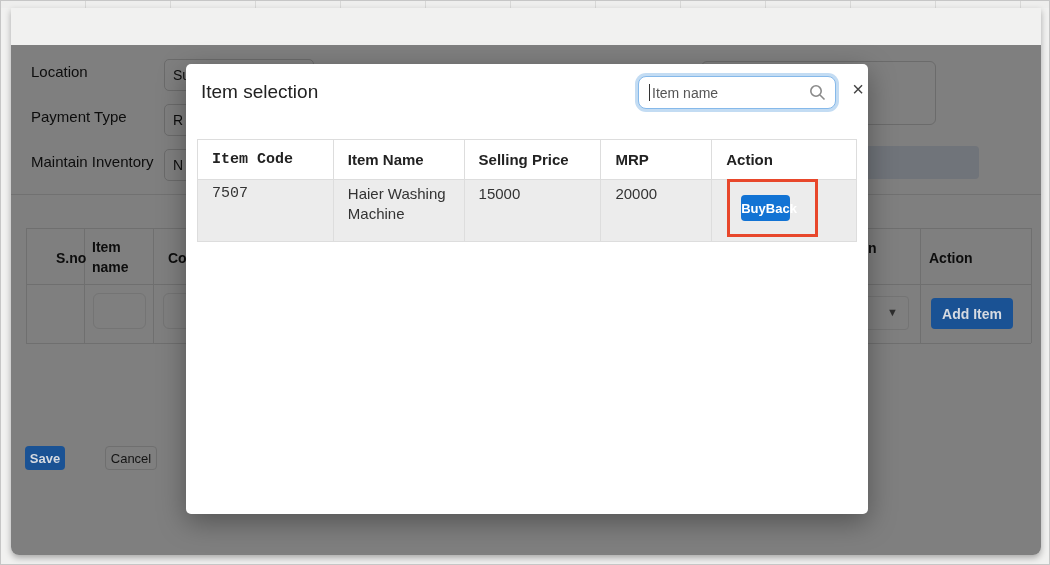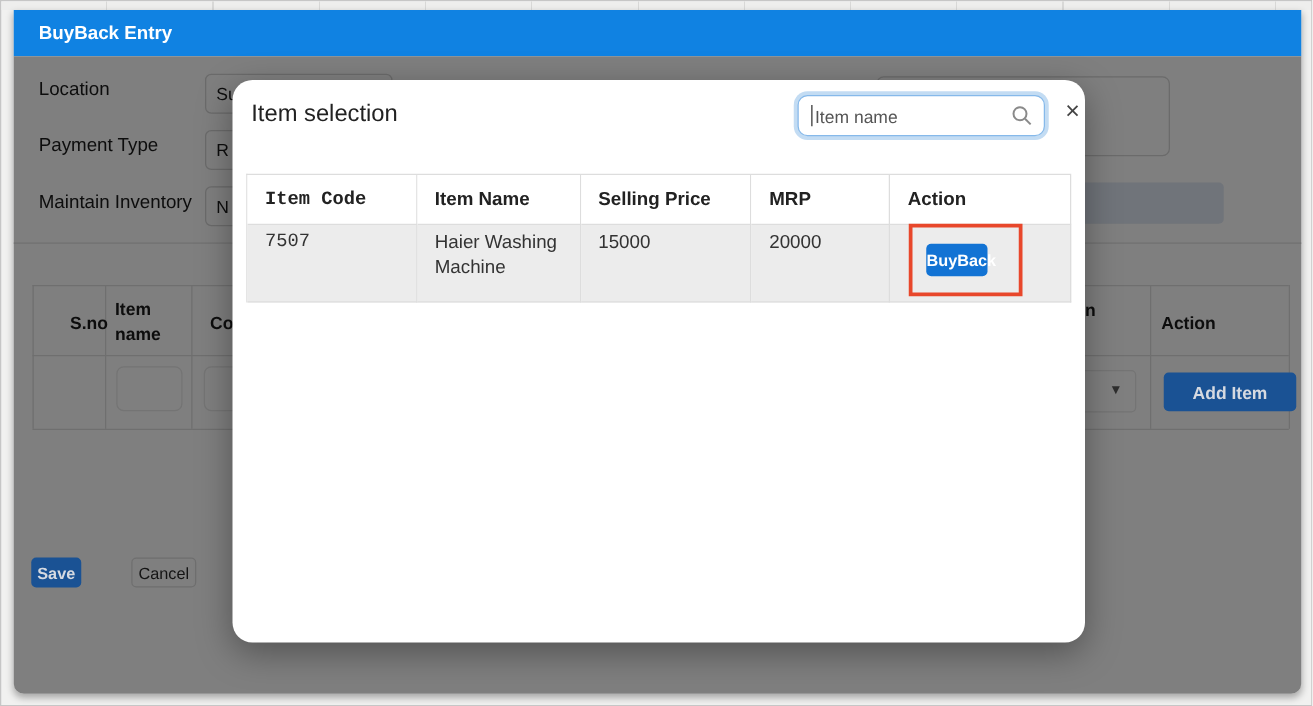--- a/index.html
+++ b/index.html
@@ -49,21 +49,21 @@
     background:#1a5294; border:none; border-radius:4px; color:#d6dae1;
     font-weight:bold; font-family:"Liberation Sans", sans-serif; cursor:pointer;
   }
   .btn-dim-outline{
     background:transparent; border:1px solid #6f6f6f; border-radius:4px; color:#141414;
     font-family:"Liberation Sans", sans-serif; cursor:pointer;
   }
   
   .modal{
     position:absolute; left:185px; top:63px; width:682px; height:450px;
-    background:#fff; border-radius:16px; box-shadow:0 8px 28px rgba(0,0,0,0.35);
+    background:#fff; border-radius:5px; box-shadow:0 8px 28px rgba(0,0,0,0.35);
   }
   .modal-title{ position:absolute; left:15px; top:17px; font-size:19px; color:#222; }
   .search-wrap{ position:absolute; left:452px; top:12px; width:198px; height:33px; }
   .search-input{
     width:100%; height:100%; border:1px solid #86b9ea; border-radius:8px;
     box-shadow:0 0 0 3px #c3dcf3; padding:0 34px 0 13px; font-size:14px; color:#333;
     font-family:"Liberation Sans", sans-serif; outline:none; background:#fff;
   }
   .search-input::placeholder{ color:#555; opacity:1; }
   .search-caret{ position:absolute; left:11px; top:8px; width:1px; height:17px; background:#333; }
@@ -92,23 +92,20 @@
     font-size:13px; font-weight:bold; font-family:"Liberation Sans", sans-serif; cursor:pointer;
   }
 </style>
 </head>
 <body>
 
 <div class="screen">
   <div class="topstrip"></div>
 
   <div class="panel">
-    <div class="panel-header">
-      <span class="panel-title">BuyBack Entry</span>
-    </div>
 
     <div class="panel-body">
 
       <span class="abs bg-label" style="left:20px; top:18px;">Location</span>
       <input class="abs bg-input" style="left: 153px; top: 14px;" value="Su">
 
       <span class="abs bg-label" style="left:20px; top:63px;">Payment Type</span>
       <input class="abs bg-input" style="left: 153px; top: 59px;" value="R">
 
       <span class="abs bg-label" style="left:20px; top:108px;">Maintain Inventory</span>
@@ -132,21 +129,21 @@
       <span class="abs bg-th" style="left:81px; top:192px; width:46px;">Item name</span>
       <span class="abs bg-th" style="left:157px; top:203px;">Co</span>
       <span class="abs bg-th" style="left:857px; top:193px;">n</span>
       <span class="abs bg-th" style="left:918px; top:203px;">Action</span>
 
       <div class="abs bg-cell-input" style="left:82px; top:248px; width:53px; height:36px;"></div>
       <div class="abs bg-cell-input" style="left:152px; top:248px; width:70px; height:36px;"></div>
       <div class="abs bg-select" style="left:760px; top:251px; width:138px; height:34px;">
         <span class="bg-caret">▼</span>
       </div>
-      <button class="abs btn-dim-blue" style="left:920px; top:253px; width:106px; height:31px; font-size:14px;">Add Item</button>
+      <button class="abs btn-dim-blue" style="left:920px; top:253px; width:82px; height:31px; font-size:14px;">Add Item</button>
 
       <button class="abs btn-dim-blue" style="left:14px; top:401px; width:40px; height:24px; font-size:13px;text-align:center;">Save</button>
       <button class="abs btn-dim-outline" style="left:58px; top:401px; width:52px; height:24px; font-size:13px;margin-left:36px;">Cancel</button>
     </div>
   </div>
 
   <div class="modal">
     <div class="modal-title">Item selection</div>
 
     <div class="search-wrap">

